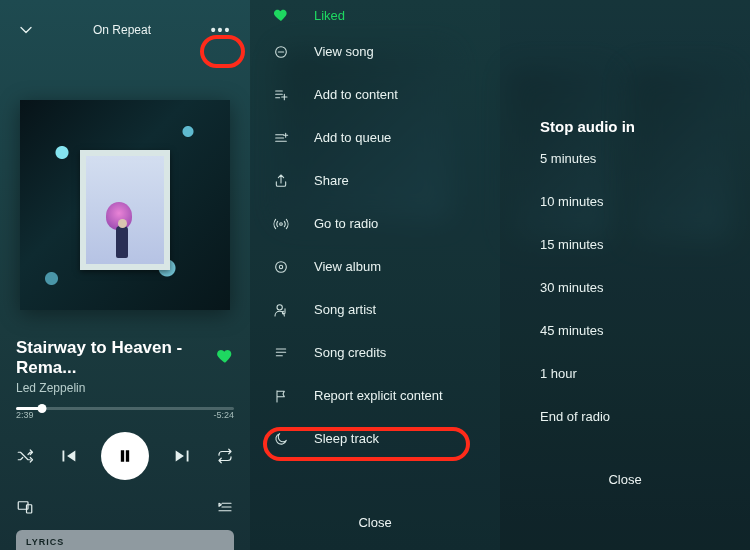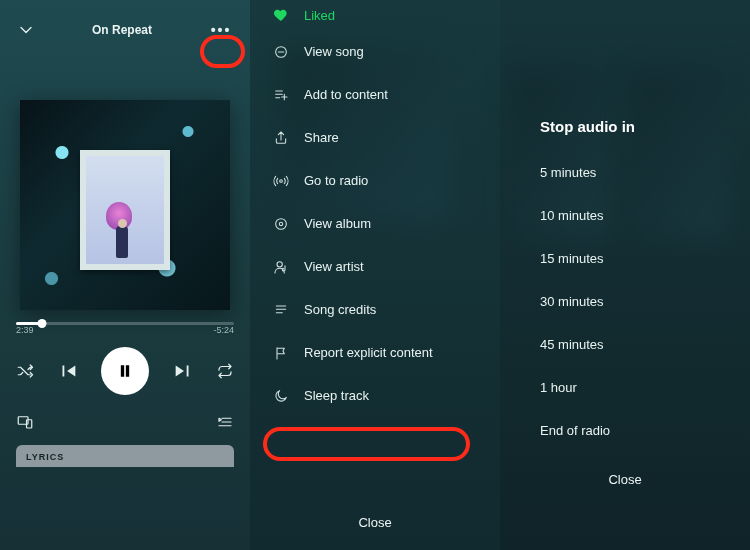--- a/index.html
+++ b/index.html
@@ -2,21 +2,21 @@
 <html><head>
 <meta charset="utf-8">
 <style>
   *{margin:0;padding:0;box-sizing:border-box;font-family:-apple-system,BlinkMacSystemFont,"Segoe UI",Helvetica,Arial,sans-serif;-webkit-font-smoothing:antialiased}
   body{width:750px;height:550px;overflow:hidden;background:#1a3a3e;display:flex;color:#fff}
   .panel{height:550px;position:relative}
   
   .player{width:250px;background:linear-gradient(180deg,#1e4a50 0%,#1a3a3e 60%,#163036 100%);padding:0 16px}
   .player-top{display:flex;align-items:center;justify-content:space-between;height:60px}
   .chev-down{width:20px;height:20px}
-  .top-title{font-size:12px;font-weight:700;color:#eaf3f2}
+  .top-title{font-size:12px;font-weight:400;color:#eaf3f2}
   .more-dots{width:26px;height:26px;display:flex;align-items:center;justify-content:center;letter-spacing:2px;font-weight:700;font-size:14px;color:#e0eceb}
   .highlight-oval{position:absolute;border:4px solid #ff2b1a;border-radius:999px;pointer-events:none}
   .hl-more{top:35px;left:200px;width:45px;height:33px}
   .cover-wrap{margin-top:40px;display:flex;justify-content:center}
   .cover{width:210px;height:210px;background:#0d1f23;position:relative;overflow:hidden;box-shadow:0 4px 20px rgba(0,0,0,.4)}
   .cover-bg{position:absolute;inset:0;background:
     radial-gradient(circle at 20% 25%,#85e4f0 0 6px,transparent 7px),
     radial-gradient(circle at 80% 15%,#5fbacf 0 5px,transparent 6px),
     radial-gradient(circle at 70% 80%,#6fbfd0 0 8px,transparent 9px),
     radial-gradient(circle at 15% 85%,#4a96a8 0 6px,transparent 7px),
@@ -46,27 +46,27 @@
   .menus{flex:1;display:flex;background:#153238}
   .menu{width:250px;position:relative;background:linear-gradient(180deg,#1b4146 0%,#143036 100%)}
   .menu.right{background:linear-gradient(180deg,#1a3d43 0%,#12292e 100%)}
   .menu::before{content:"";position:absolute;inset:0;background:rgba(0,0,0,.12)}
   .blur-art{position:absolute;filter:blur(14px);opacity:.35;border-radius:8px}
   .blur-art.a{top:50px;left:30px;width:170px;height:170px;background:linear-gradient(135deg,#0a1a1e,#224a55)}
   .menu.right .blur-art.a{left:10px;width:100px;top:70px}
   .menu.right .blur-art.b{position:absolute;top:70px;left:130px;width:100px;height:170px;background:linear-gradient(135deg,#0a1a1e,#224a55);filter:blur(14px);opacity:.35;border-radius:8px}
   .menu-inner{position:absolute;inset:0;display:flex;flex-direction:column}
   .menu-list{flex:1;padding:0 10px 0 22px}
-  .menu-item{display:flex;align-items:center;height:43px;font-size:13px;color:#e9f3f1;gap:14px}
+  .menu-item{display:flex;align-items:center;height:43px;font-size:13px;color:#e9f3f1;gap:24px}
   .menu-item .ico{width:18px;height:18px;flex:0 0 18px;display:flex;align-items:center;justify-content:center;color:#cfe0de}
   .menu-item.liked{color:#1ed760;height:30px}
   .menu-item.liked .ico{color:#1ed760}
   .timer-list{padding:0 10px 0 40px}
   .timer-title{font-size:15px;font-weight:700;color:#fff;margin:118px 0 16px 40px}
-  .timer-item{height:43px;display:flex;align-items:center;font-size:13px;color:#e9f3f1}
+  .timer-item{height:43px;display:flex;align-items:flex-start;font-size:13px;color:#e9f3f1}
   .close{height:55px;display:flex;align-items:center;justify-content:center;font-size:13px;color:#eef5f4;font-weight:400}
   .hl-sleep{top:427px;left:263px;width:207px;height:34px}
   
   .stroke{stroke:currentColor;stroke-width:1.6;fill:none;stroke-linecap:round;stroke-linejoin:round}
 </style>
 </head>
 <body>
 
 <div class="panel player">
   <div class="player-top">
@@ -85,20 +85,31 @@
       <div class="frame">
           <div class="figure">
             <div class="bundle"></div>
             <div class="body"></div>
             <div class="head"></div>
           </div>
         </div>
     </div>
   </div>
 
+  <div class="track">
+    <div class="track-title">
+      <span>Stairway to Heaven - Rema...</span>
+      <span class="heart">
+        <svg width="18" height="18" viewBox="0 0 24 24">
+            <path fill="#1ed760" d="M12 21s-7.5-4.6-10-9.3C.4 7.9 3 4 6.6 4c2 0 3.4 1 4.4 2.4C12 5 13.4 4 15.4 4 19 4 21.6 7.9 20 11.7 17.5 16.4 12 21 12 21z"></path>
+          </svg>
+      </span>
+    </div>
+    <div class="artist">Led Zeppelin</div>
+  </div>
 
   <div class="progress">
     <div class="bar">
         <div class="bar-fill"></div>
         <div class="knob"></div>
       </div>
     <div class="times">
       <span>2:39</span>
       <span>-5:24</span>
     </div>
@@ -176,20 +187,28 @@
             <span class="ico">
               <svg width="16" height="16" viewBox="0 0 24 24">
                 <path class="stroke" d="M4 6h10M4 11h10M4 16h6M17 11v8M13 15h8"></path>
               </svg>
             </span>
             <span>Add to content</span>
           </div>
           <div class="menu-item">
             <span class="ico">
               <svg width="16" height="16" viewBox="0 0 24 24">
+                <path class="stroke" d="M4 7h12M4 12h12M4 17h16M19 5v6M16 8h6"></path>
+              </svg>
+            </span>
+            <span>Add to queue</span>
+          </div>
+          <div class="menu-item">
+            <span class="ico">
+              <svg width="16" height="16" viewBox="0 0 24 24">
                 <path class="stroke" d="M12 3v12M8 7l4-4 4 4M5 13v5a2 2 0 002 2h10a2 2 0 002-2v-5"></path>
               </svg>
             </span>
             <span>Share</span>
           </div>
           <div class="menu-item">
             <span class="ico">
               <svg width="16" height="16" viewBox="0 0 24 24">
                 <circle class="stroke" cx="12" cy="12" r="2"></circle>
                 <path class="stroke" d="M7 8a7 7 0 000 8M17 8a7 7 0 010 8M4 5a11 11 0 000 14M20 5a11 11 0 010 14"></path>
@@ -206,21 +225,21 @@
             </span>
             <span>View album</span>
           </div>
           <div class="menu-item">
             <span class="ico">
               <svg width="16" height="16" viewBox="0 0 24 24">
                 <circle class="stroke" cx="10" cy="8" r="4"></circle>
                 <path class="stroke" d="M3 21c0-4 3-7 7-7s7 3 7 7M18 10v6M18 16a2 2 0 11-2-2"></path>
               </svg>
             </span>
-            <span>View artist</span>
+            <span>Song artist</span>
           </div>
           <div class="menu-item">
             <span class="ico">
               <svg width="16" height="16" viewBox="0 0 24 24">
                 <path class="stroke" d="M5 6h14M5 11h14M5 16h9"></path>
               </svg>
             </span>
             <span>Song credits</span>
           </div>
           <div class="menu-item">

